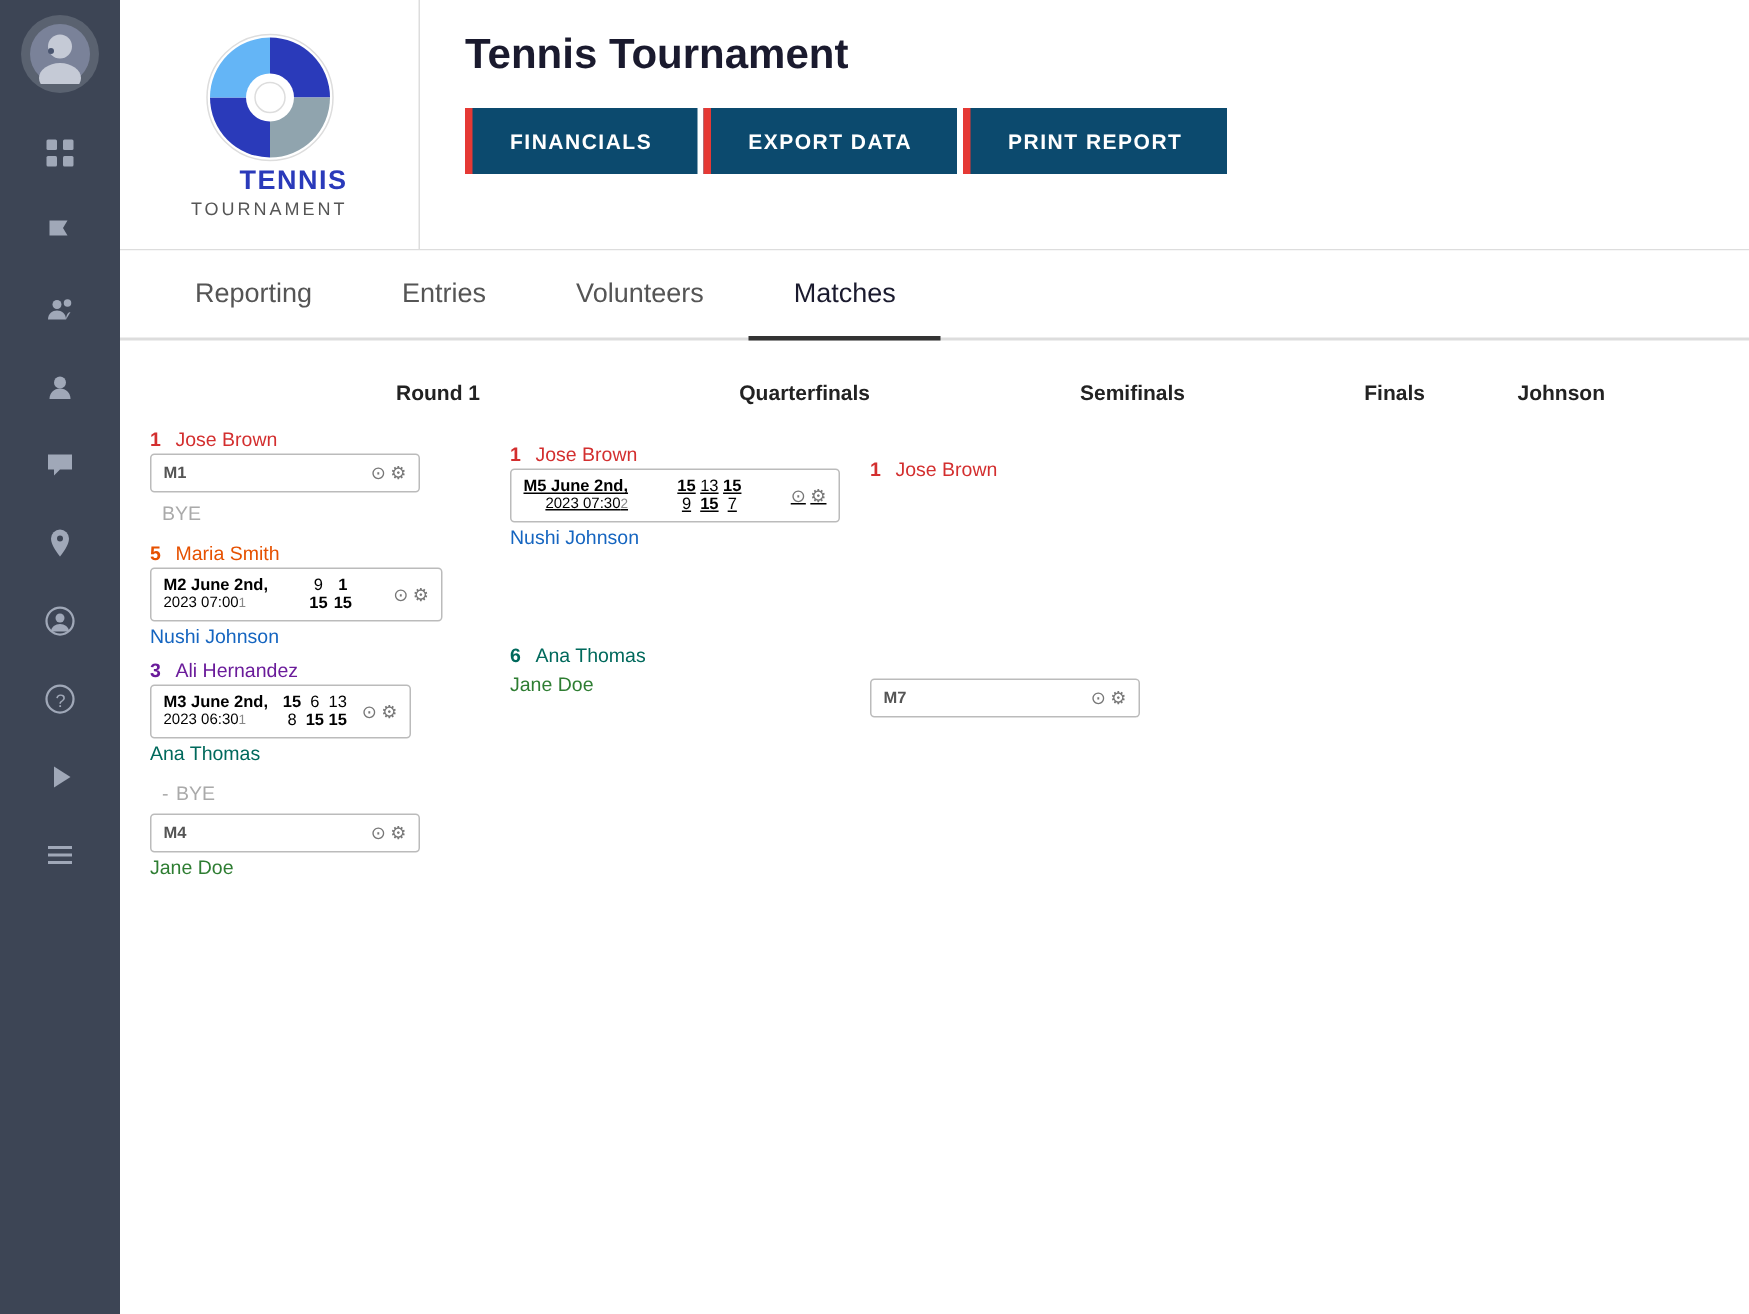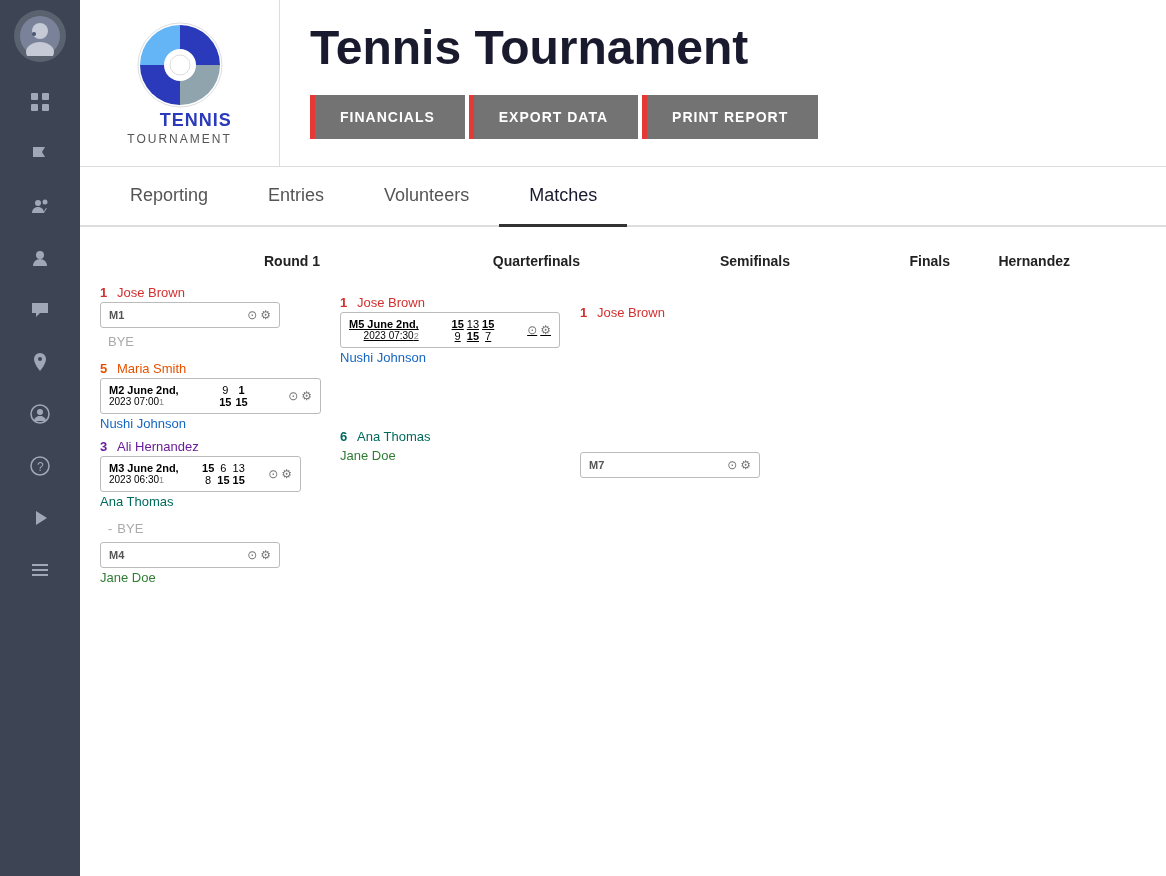--- a/index.html
+++ b/index.html
@@ -69,37 +69,37 @@
       text-align: right;
       line-height: 1.2;
     }
     .header-right {
       flex: 1;
       display: flex;
       flex-direction: column;
       padding: 20px 30px;
     }
     .tournament-title {
-      font-size: 48px;
+      font-size: 28px;
       font-weight: bold;
       color: #1a1a2e;
       margin-bottom: 20px;
     }
     .header-buttons {
       display: flex;
       gap: 4px;
     }
     .header-btn {
       padding: 14px 30px;
       font-size: 14px;
       font-weight: bold;
       letter-spacing: 1px;
       cursor: pointer;
       border: none;
-      background: #737373;
+      background: #0c4a6e;
       color: #fff;
       position: relative;
     }
     .header-btn::before {
       content: '';
       position: absolute;
       left: 0; top: 0; bottom: 0;
       width: 5px;
       background: #e53935;
     }
@@ -316,21 +316,21 @@
             </div>
           </div>
           <div class="bye-slot">BYE</div>
         </div>
 
         <div style="margin-bottom:4px;">
           <div class="pname color-orange">
             <span class="pseed color-orange">5</span>
             <span>Maria Smith</span>
           </div>
-          <div class="match-block" style="width:221px;">
+          <div class="match-block" style="width:195px;">
             <div style="display:flex;flex-direction:column;">
               <span style="font-size:11px;font-weight:bold;">M2 June 2nd,</span>
               <span style="font-size:10px;">2023 07:00<span style="font-size:9px;color:#888;">1</span></span>
             </div>
             <div style="display:flex;gap:4px;align-items:center;">
               <div style="display:flex;flex-direction:column;align-items:center;font-size:11px;">
                 <span>9</span>
                   <span style="font-weight:bold;">15</span>
               </div>
               <div style="display:flex;flex-direction:column;align-items:center;font-size:11px;">
@@ -346,21 +346,21 @@
           <div class="pname color-blue">
             <span>Nushi Johnson</span>
           </div>
         </div>
 
         <div style="margin-bottom:4px;">
           <div class="pname color-purple">
             <span class="pseed color-purple">3</span>
             <span>Ali Hernandez</span>
           </div>
-          <div class="match-block" style="width:201px;">
+          <div class="match-block" style="width:174px;">
             <div style="display:flex;flex-direction:column;">
               <span style="font-size:11px;font-weight:bold;">M3 June 2nd,</span>
               <span style="font-size:10px;">2023 06:30<span style="font-size:9px;color:#888;">1</span></span>
             </div>
             <div style="display:flex;gap:3px;align-items:center;">
               <div style="display:flex;flex-direction:column;align-items:center;font-size:11px;">
                 <span style="font-weight:bold;">15</span>
                   <span>8</span>
               </div>
               <div style="display:flex;flex-direction:column;align-items:center;font-size:11px;">
@@ -469,19 +469,19 @@
             </div>
           </div>
         </div>
       </div>
 
       <div style="width:160px;flex-shrink:0;">
         <div class="round-col-header">Finals</div>
       </div>
 
       <div style="width:120px;flex-shrink:0;">
-        <div class="round-col-header">Hernandez</div>
+        <div class="round-col-header">Johnson</div>
       </div>
 
     </div>
   </div>
 
 </div>
 
 </body></html>

